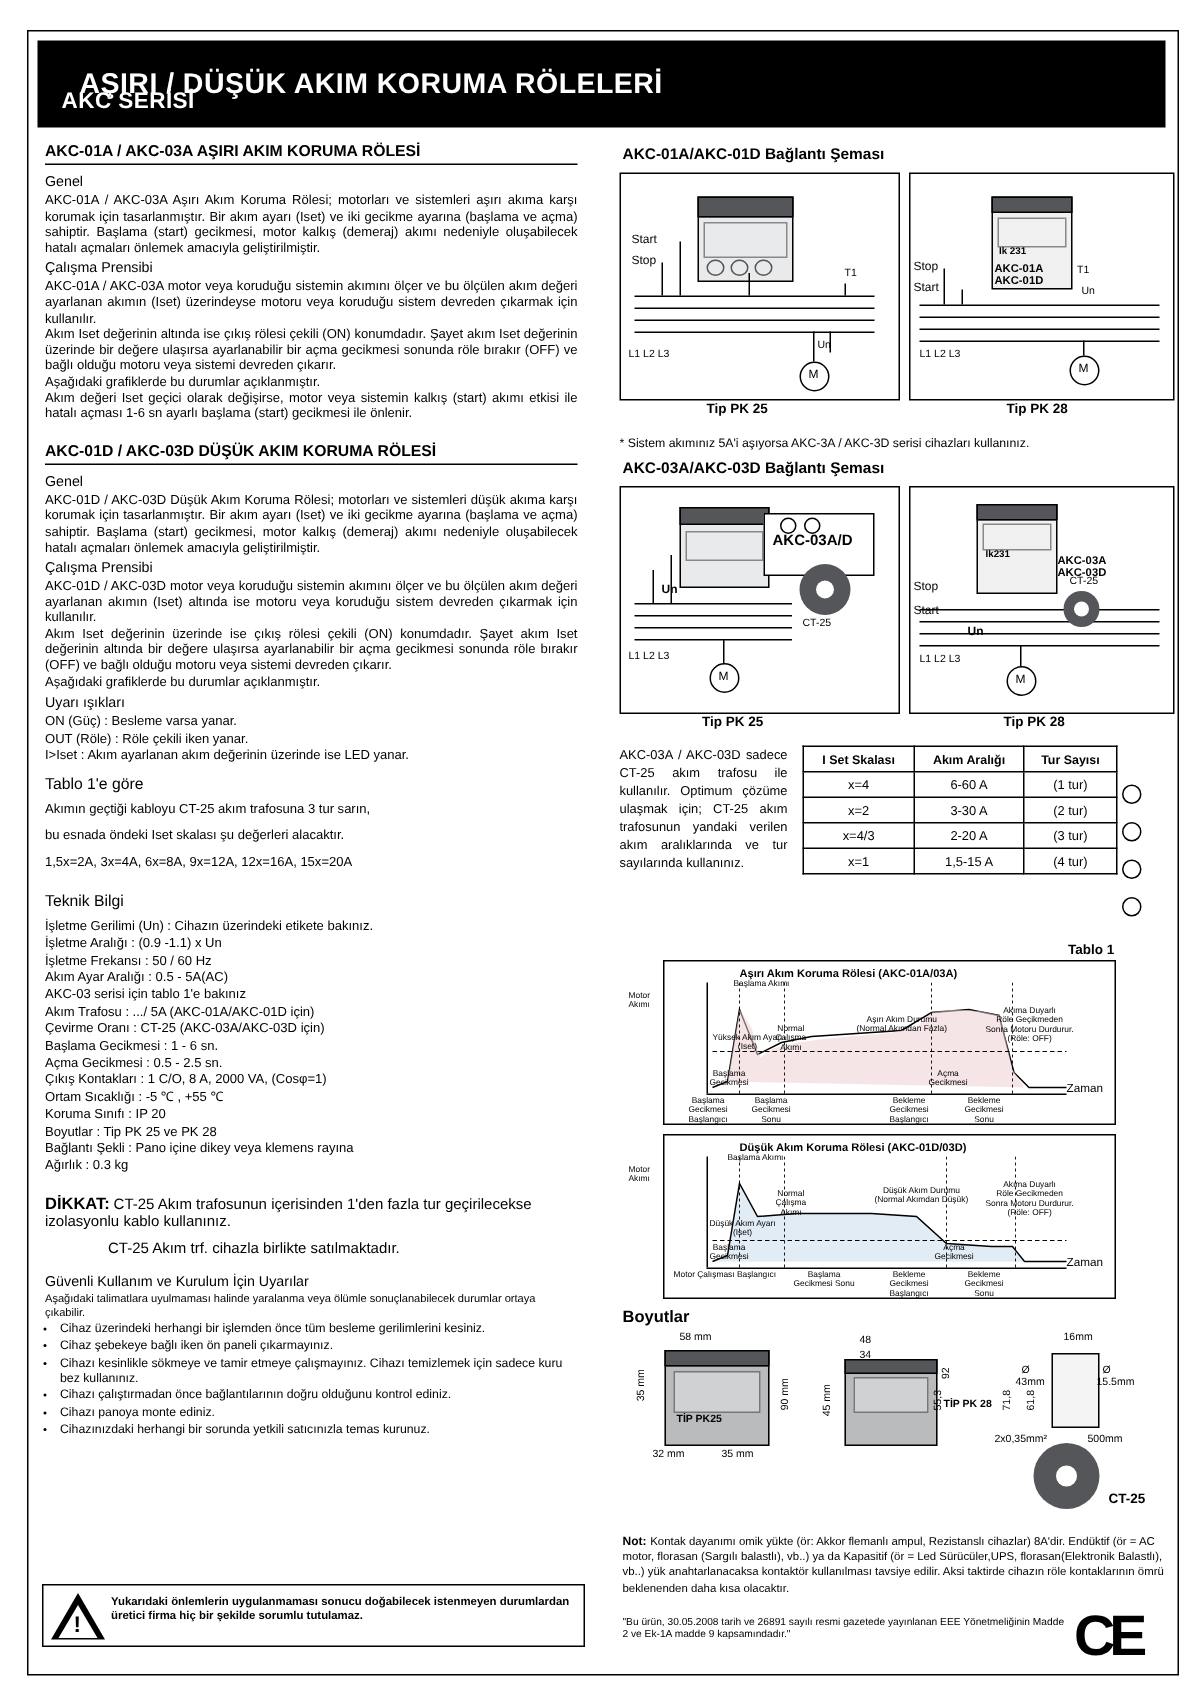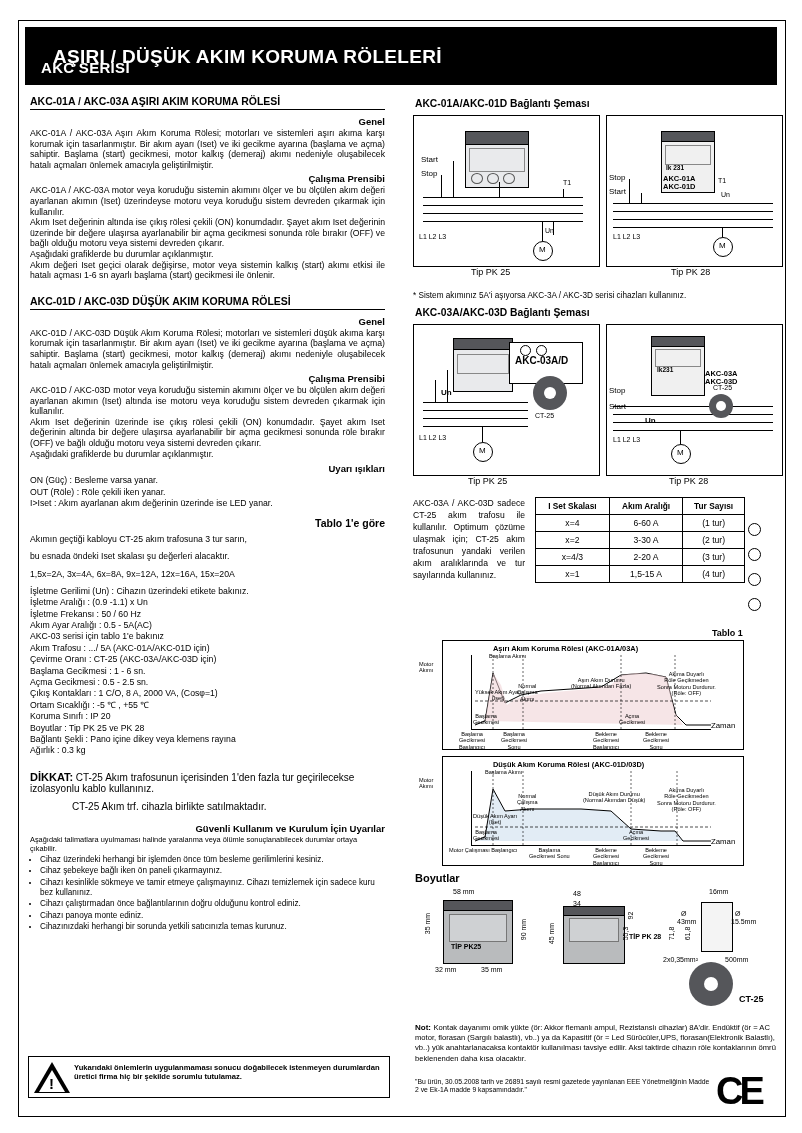--- a/index.html
+++ b/index.html
@@ -29,38 +29,38 @@
   .hdr h2{
     margin:0;position:absolute;left:16px;top:32px;
     font-size:15px;font-weight:bold;letter-spacing:.3px;
   }
   
   .col-left{position:absolute;left:30px;top:95px;width:355px;}
   .sec-title{
     font-size:10.5px;font-weight:bold;border-bottom:1.6px solid #000;
     padding-bottom:2px;margin:0 0 6px 0;
   }
-  .sub{font-size:9.5px;font-weight:bold;margin:3px 0 1px 0;text-align:right;}
+  .sub{font-size:9.5px;font-weight:normal;margin:3px 0 1px 0;}
   p.body{margin:0 0 2px 0;font-size:8.7px;line-height:10.6px;text-align:justify;}
   .mono-line{font-size:8.7px;line-height:11.4px;}
   .right-title{font-size:10.3px;font-weight:bold;margin:0 0 4px 0;}
   .sch-box{position:absolute;border:1px solid #000;}
   .wire{position:absolute;background:#000;}
   .hw{height:1px;}
   .vw{width:1px;}
   .cap{position:absolute;font-size:8px;}
   .capb{position:absolute;font-size:9px;font-weight:bold;}
   .dev{
     position:absolute;border:1px solid #000;background:#fff;
   }
   .dev-dark{
     position:absolute;background:#55565a;border:1px solid #000;
   }
   .dev-grey{position:absolute;background:#b9bbbd;border:1px solid #000;}
-  .tipcap{position:absolute;font-size:9px;font-weight:normal;text-align:center;}
+  .tipcap{position:absolute;font-size:9px;font-weight:bold;text-align:center;}
   
   table.tbl{border-collapse:collapse;font-size:8.6px;}
   table.tbl th,table.tbl td{border:1px solid #000;padding:3px 4px;text-align:center;}
   table.tbl th{font-weight:bold;background:#fff;font-size:8.3px;}
   
   .chartbox{position:absolute;border:1px solid #000;background:#fff;}
   .chart-title{position:absolute;font-size:7.4px;font-weight:bold;}
   .lbl{position:absolute;font-size:5.6px;line-height:6.4px;text-align:center;}
   .lbl-l{position:absolute;font-size:5.6px;line-height:6.4px;}
   .axis{position:absolute;background:#000;}
@@ -120,20 +120,21 @@
     <div class="sub" style="margin-top:4px;">Uyarı ışıkları</div>
     <div class="mono-line">ON   (Güç)      : Besleme varsa yanar.</div>
     <div class="mono-line">OUT (Röle)      : Röle çekili iken yanar.</div>
     <div class="mono-line">I&gt;Iset              : Akım ayarlanan akım değerinin üzerinde ise LED yanar.</div>
 
     <div class="sub" style="margin-top:8px;font-size:10.5px;">Tablo 1'e göre</div>
     <div class="mono-line" style="margin-top:5px">Akımın geçtiği kabloyu CT-25 akım trafosuna 3 tur sarın,</div>
     <div class="mono-line" style="margin-top:5px">bu esnada öndeki Iset skalası şu değerleri alacaktır.</div>
     <div class="mono-line" style="margin-top:7px">1,5x=2A, 3x=4A, 6x=8A, 9x=12A, 12x=16A, 15x=20A</div>
 
+    <div class="sub" style="margin-top:14px;font-size:10.5px;">Teknik Bilgi</div>
     <div style="margin-top:5px">
       <div class="mono-line">İşletme Gerilimi (Un)  : Cihazın üzerindeki etikete bakınız.</div>
       <div class="mono-line">İşletme Aralığı : (0.9 -1.1) x Un</div>
       <div class="mono-line">İşletme Frekansı : 50 / 60 Hz</div>
       <div class="mono-line">Akım Ayar Aralığı : 0.5 - 5A(AC)</div>
       <div class="mono-line">                          AKC-03 serisi için tablo 1'e bakınız</div>
       <div class="mono-line">Akım Trafosu            : .../ 5A  (AKC-01A/AKC-01D  için)</div>
       <div class="mono-line">Çevirme Oranı           : CT-25  (AKC-03A/AKC-03D  için)</div>
       <div class="mono-line">Başlama Gecikmesi     : 1 - 6 sn.</div>
       <div class="mono-line">Açma Gecikmesi         : 0.5 - 2.5 sn.</div>

